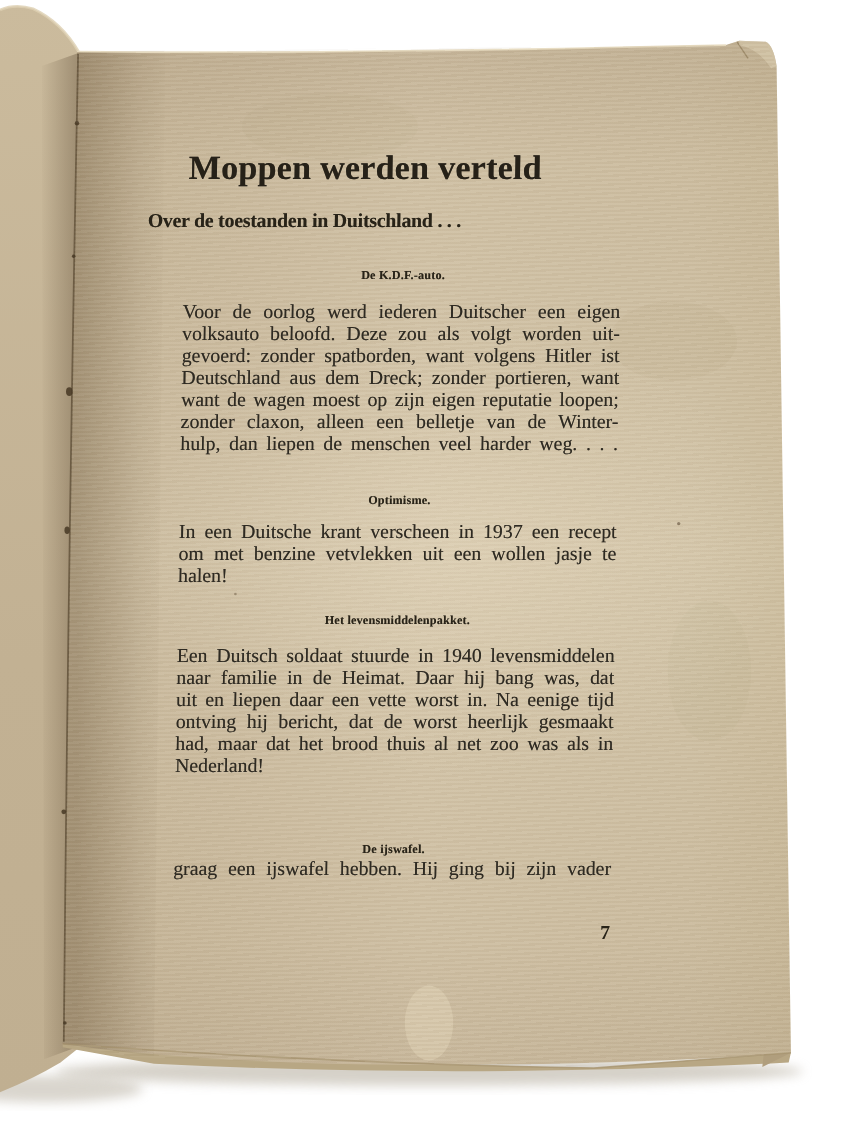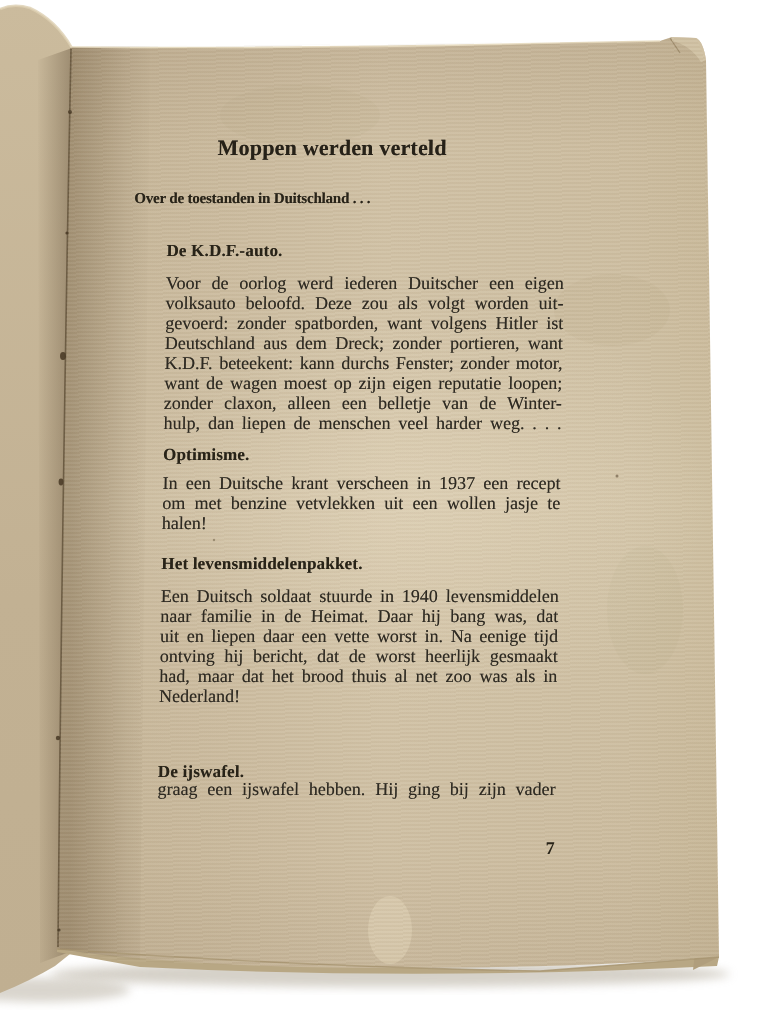--- a/index.html
+++ b/index.html
@@ -23,35 +23,36 @@
 
   
   .textlayer{
     position:absolute;left:164px;top:0;width:400px;height:1024px;
     transform:skewX(-0.95deg);
     transform-origin:200px 280px;
     color:#2e2a22;
   }
   .title{
     position:absolute;left:-37px;top:135px;width:406px;
-    text-align:center;font-size:22px;font-weight:bold;letter-spacing:0.2px;
+    text-align:center;font-size:31px;font-weight:bold;letter-spacing:0.2px;
     color:#262118;
     text-shadow:0 0 0.6px rgba(38,33,24,0.55);
   }
   .subtitle{
     position:absolute;left:-31px;top:190px;
-    font-size:15px;font-weight:bold;letter-spacing:-0.2px;
+    font-size:18px;font-weight:bold;letter-spacing:-0.2px;
     color:#282318;
     text-shadow:0 0 0.5px rgba(38,33,24,0.5);
   }
   .heading{
     position:absolute;left:2px;width:400px;
-    font-size:17px;font-weight:bold;line-height:20px;letter-spacing:0.2px;
+    font-size:11px;font-weight:bold;line-height:20px;letter-spacing:0.2px;
     color:#282318;
     text-shadow:0 0 0.5px rgba(38,33,24,0.5);
+    text-align:center;
   }
   .para{
     position:absolute;left:2px;width:398px;
     font-size:18px;line-height:20px;
     text-shadow:0 0 0.4px rgba(46,42,34,0.55);
   }
   .line{height:20px;}
   .line.just{text-align:justify;text-align-last:justify;}
   .sec0-h{top:241px;} .sec0-p{top:273px;}
   .sec1-h{top:445px;} .sec1-p{top:473px;}
@@ -152,21 +153,20 @@
   <div class="textlayer">
     <div class="title">Moppen werden verteld</div>
     <div class="subtitle">Over de toestanden in Duitschland . . .</div>
     <div>
         <div class="heading sec0-h">De K.D.F.-auto.</div>
         <div class="para sec0-p">
           <div class="line just">Voor de oorlog werd iederen Duitscher een eigen</div>
           <div class="line just">volksauto beloofd. Deze zou als volgt worden uit-</div>
           <div class="line just">gevoerd: zonder spatborden, want volgens Hitler ist</div>
           <div class="line just">Deutschland aus dem Dreck; zonder portieren, want</div>
-          <div class="line just">K.D.F. beteekent: kann durchs Fenster; zonder motor,</div>
           <div class="line just">want de wagen moest op zijn eigen reputatie loopen;</div>
           <div class="line just">zonder claxon, alleen een belletje van de Winter-</div>
           <div class="line just">hulp, dan liepen de menschen veel harder weg. . . .</div>
         </div>
         <div class="heading sec1-h">Optimisme.</div>
         <div class="para sec1-p">
           <div class="line just">In een Duitsche krant verscheen in 1937 een recept</div>
           <div class="line just">om met benzine vetvlekken uit een wollen jasje te</div>
           <div class="line">halen!</div>
         </div>

